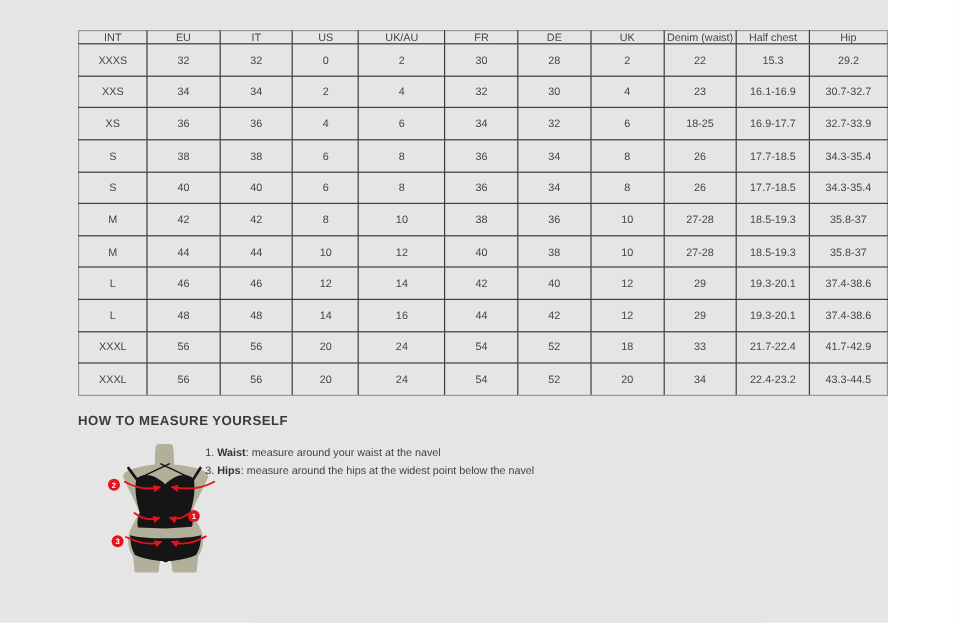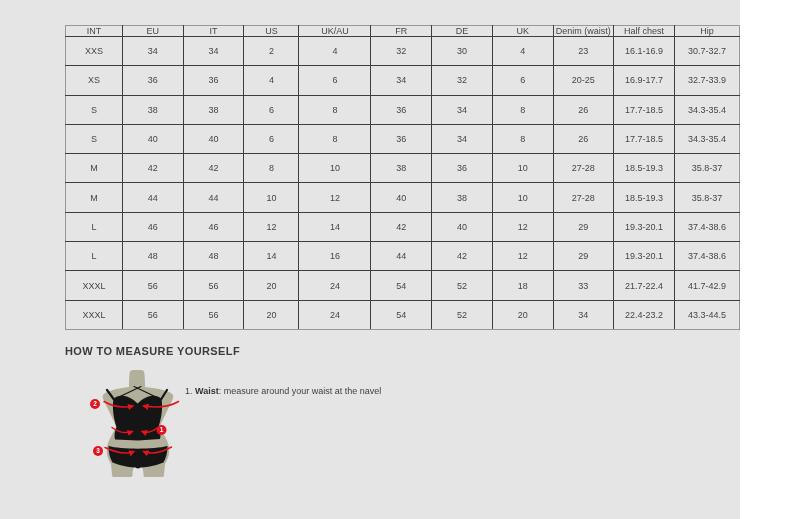--- a/index.html
+++ b/index.html
@@ -66,21 +66,21 @@
     position: absolute;
     left: 79px;
     top: 365px;
     width: 120px;
     height: 145px;
   }
   ol.measure-list {
     position: absolute;
     left: 171px;
     top: 370px;
-    margin: 14px;
+    margin: 0;
     padding: 0;
     list-style: none;
     font-size: 9px;
     color: #3f3f3f;
   }
   ol.measure-list li {
     line-height: 15px;
     white-space: nowrap;
   }
   ol.measure-list li b { font-weight: 700; color: #333333; }
@@ -109,20 +109,33 @@
             <th>FR</th>
             <th>DE</th>
             <th>UK</th>
             <th>Denim (waist)</th>
             <th>Half chest</th>
             <th>Hip</th>
           </tr>
       </thead>
       <tbody>
           <tr>
+            <td>XXXS</td>
+            <td>32</td>
+            <td>32</td>
+            <td>0</td>
+            <td>2</td>
+            <td>30</td>
+            <td>28</td>
+            <td>2</td>
+            <td>22</td>
+            <td>15.3</td>
+            <td>29.2</td>
+          </tr>
+          <tr>
             <td>XXS</td>
             <td>34</td>
             <td>34</td>
             <td>2</td>
             <td>4</td>
             <td>32</td>
             <td>30</td>
             <td>4</td>
             <td>23</td>
             <td>16.1-16.9</td>
@@ -130,21 +143,21 @@
           </tr>
           <tr>
             <td>XS</td>
             <td>36</td>
             <td>36</td>
             <td>4</td>
             <td>6</td>
             <td>34</td>
             <td>32</td>
             <td>6</td>
-            <td>20-25</td>
+            <td>18-25</td>
             <td>16.9-17.7</td>
             <td>32.7-33.9</td>
           </tr>
           <tr>
             <td>S</td>
             <td>38</td>
             <td>38</td>
             <td>6</td>
             <td>8</td>
             <td>36</td>
@@ -338,15 +351,16 @@
       <text class="marker-num" x="82.5" y="67.4" text-anchor="middle">1</text>
     </g>
     <g>
       <circle cx="19" cy="86" r="5" fill="#e3141e"></circle>
       <text class="marker-num" x="19" y="88.4" text-anchor="middle">3</text>
     </g>
   </svg>
 
   <ol class="measure-list">
       <li><span>1. </span><b>Waist</b><span>: measure around your waist at the navel</span></li>
+      <li><span>3. </span><b>Hips</b><span>: measure around the hips at the widest point below the navel</span></li>
     </ol>
 
 </div>
 
 </body></html>

